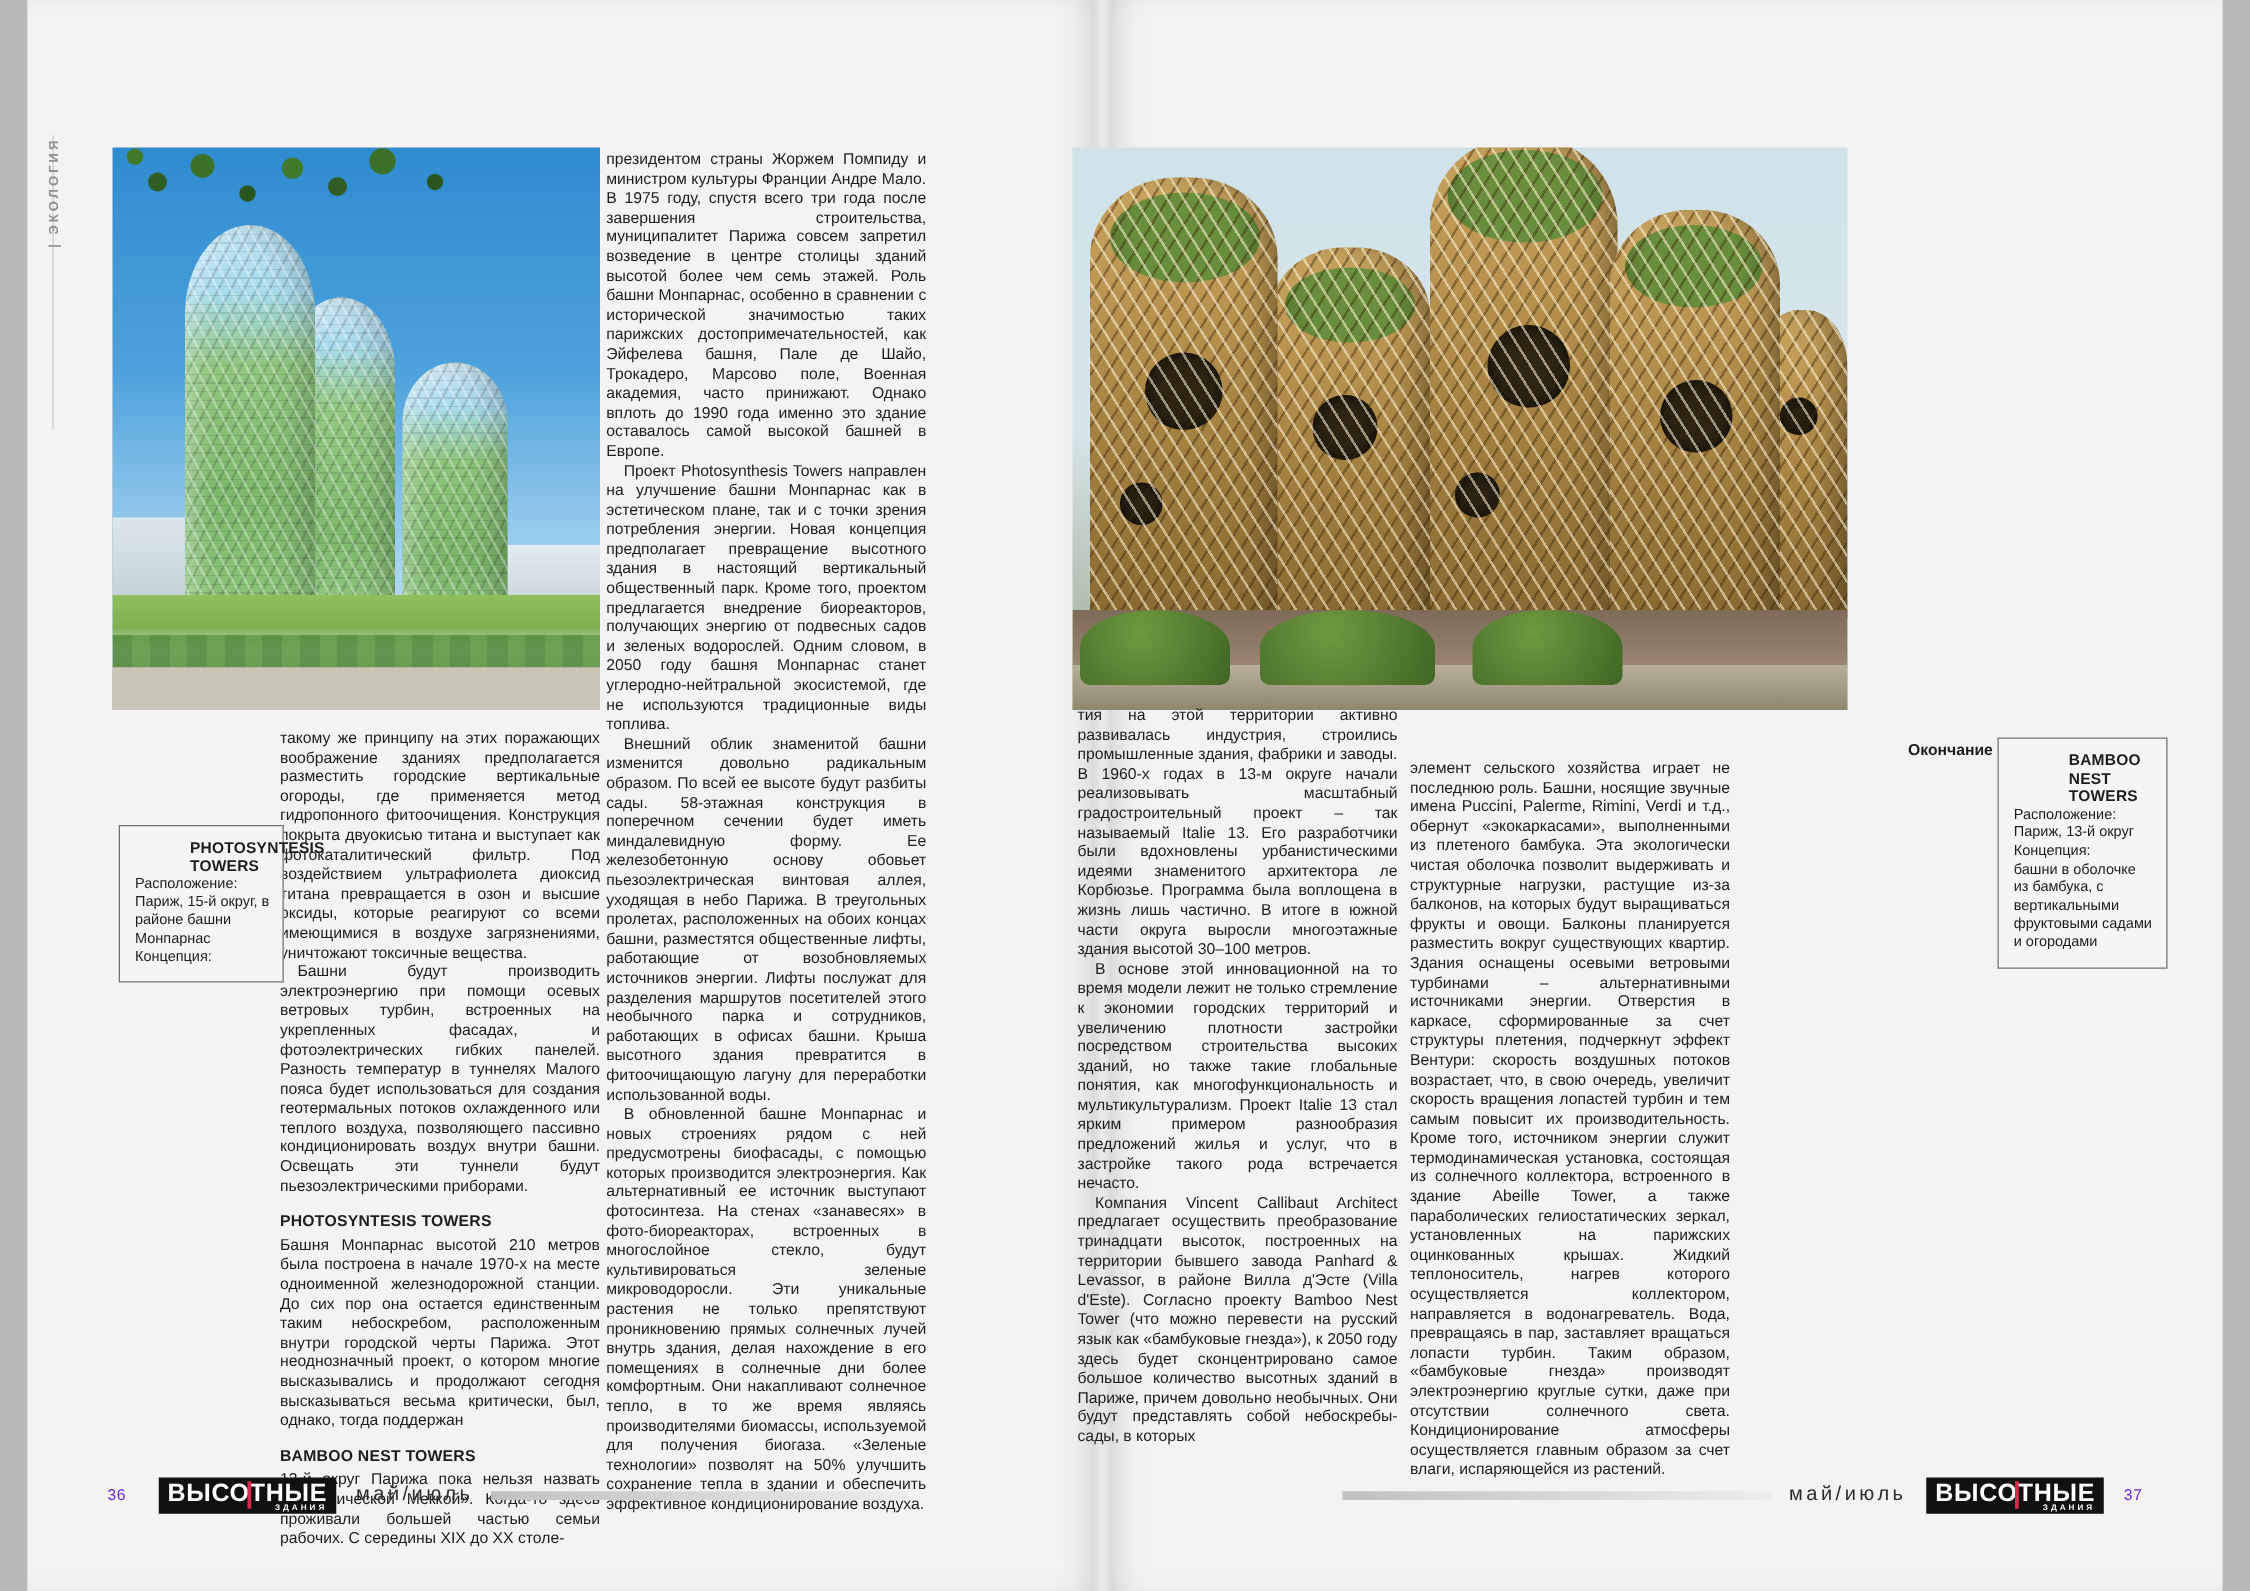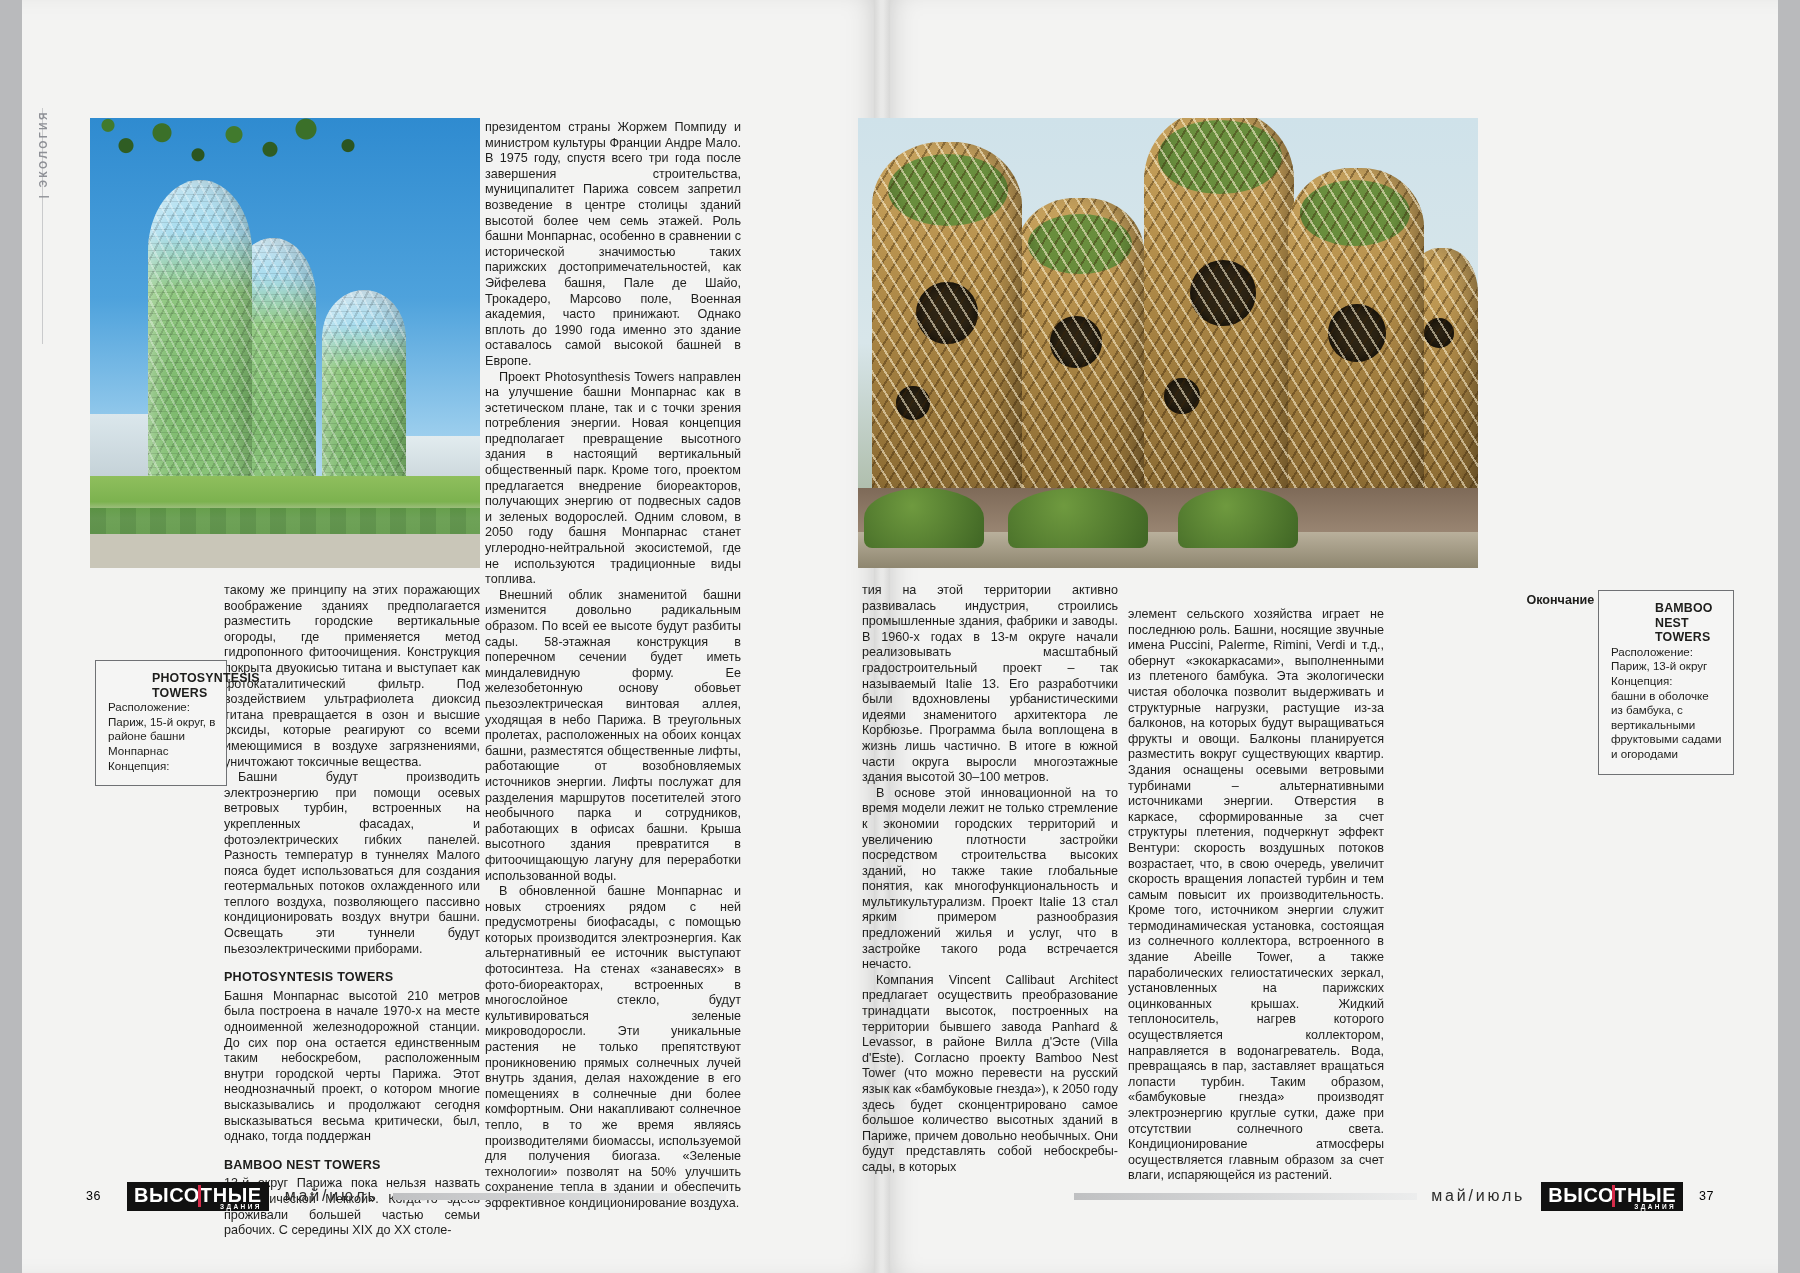--- a/index.html
+++ b/index.html
@@ -117,21 +117,21 @@
       padding:10px 10px 12px 12px;font-size:11.6px;line-height:14.6px;color:#1d1d1b;}
   .infobox .ttl{font-weight:700;font-size:12.4px;line-height:14.6px;letter-spacing:.2px;padding-left:44px;}
   .infobox .lbl{font-weight:400;}
   #box-left{left:95px;top:660px;width:108px;}
   #box-right{left:1598px;top:590px;width:112px;}
 
   
   .footer{position:absolute;bottom:60px;height:34px;display:flex;align-items:center;}
   #footer-left{left:86px;width:640px;}
   #footer-right{right:86px;width:640px;justify-content:flex-end;}
-  .pgnum{font-size:12.5px;color:#000000;letter-spacing:.5px;}
+  .pgnum{font-size:12.5px;color:#6d28d9;letter-spacing:.5px;}
   .logo{display:inline-block;position:relative;background:#111;
       padding:3px 7px 5px 7px;}
   .logo .lw{font-weight:700;font-size:20px;line-height:20px;color:#fff;
       letter-spacing:.6px;font-family:"Liberation Sans", sans-serif;}
   .logo .lsub{position:absolute;right:7px;bottom:1px;font-size:6.5px;
       color:#fff;letter-spacing:2.4px;font-weight:700;}
   .logo .tick{position:absolute;left:50%;top:3px;width:3px;height:22px;background:#d62b4a;}
   .mj{font-size:16px;letter-spacing:2.8px;color:#2b2b2a;}
   .rule{height:7px;background:linear-gradient(90deg,#bfc0c2,#eceded);}
   #footer-left .rule{flex:1;margin-left:14px;}
@@ -218,21 +218,21 @@
   </div>
 
   <div class="infobox" id="box-left">
     <div class="ttl">PHOTOSYNTESIS</div>
     <div class="ttl">TOWERS</div>
     <div class="lbl">Расположение:</div>
     <div>Париж, 15-й округ, в районе башни Монпарнас</div>
     <div class="lbl">Концепция:</div>
   </div>
 
-  <div class="col" id="rcol1" style="left:862px;top:583px;width:256px;">
+  <div class="col" id="rcol1" style="left:862px;top:565px;width:256px;">
     <p class="first">тия на этой территории активно развивалась индустрия, строились промышленные здания, фабрики и заводы. В 1960-х годах в 13-м округе начали реализовывать масштабный градостроительный проект – так называемый Italie 13. Его разработчики были вдохновлены урбанистическими идеями знаменитого архитектора ле Корбюзье. Программа была воплощена в жизнь лишь частично. В итоге в южной части округа выросли многоэтажные здания высотой 30–100 метров.</p>
     <p>В основе этой инновационной на то время модели лежит не только стремление к экономии городских территорий и увеличению плотности застройки посредством строительства высоких зданий, но также такие глобальные понятия, как многофункциональность и мультикультурализм. Проект Italie 13 стал ярким примером разнообразия предложений жилья и услуг, что в застройке такого рода встречается нечасто.</p>
     <p>Компания Vincent Callibaut Architect предлагает осуществить преобразование тринадцати высоток, построенных на территории бывшего завода Panhard &amp; Levassor, в районе Вилла д'Эсте (Villa d'Este). Согласно проекту Bamboo Nest Tower (что можно перевести на русский язык как «бамбуковые гнезда»), к 2050 году здесь будет сконцентрировано самое большое количество высотных зданий в Париже, причем довольно необычных. Они будут представлять собой небоскребы-сады, в которых</p>
   </div>
 
   <div class="col" id="rcol2" style="left:1128px;top:583px;width:256px;margin-top:24px;">
     <p class="first">элемент сельского хозяйства играет не последнюю роль. Башни, носящие звучные имена Puccini, Palerme, Rimini, Verdi и т.д., обернут «экокаркасами», выполненными из плетеного бамбука. Эта экологически чистая оболочка позволит выдерживать и структурные нагрузки, растущие из-за балконов, на которых будут выращиваться фрукты и овощи. Балконы планируется разместить вокруг существующих квартир. Здания оснащены осевыми ветровыми турбинами – альтернативными источниками энергии. Отверстия в каркасе, сформированные за счет структуры плетения, подчеркнут эффект Вентури: скорость воздушных потоков возрастает, что, в свою очередь, увеличит скорость вращения лопастей турбин и тем самым повысит их производительность. Кроме того, источником энергии служит термодинамическая установка, состоящая из солнечного коллектора, встроенного в здание Abeille Tower, а также параболических гелиостатических зеркал, установленных на парижских оцинкованных крышах. Жидкий теплоноситель, нагрев которого осуществляется коллектором, направляется в водонагреватель. Вода, превращаясь в пар, заставляет вращаться лопасти турбин. Таким образом, «бамбуковые гнезда» производят электроэнергию круглые сутки, даже при отсутствии солнечного света. Кондиционирование атмосферы осуществляется главным образом за счет влаги, испаряющейся из растений.</p>
   </div>
 
   <div class="col" id="rcol3" style="left:1394px;top:583px;width:256px;">

